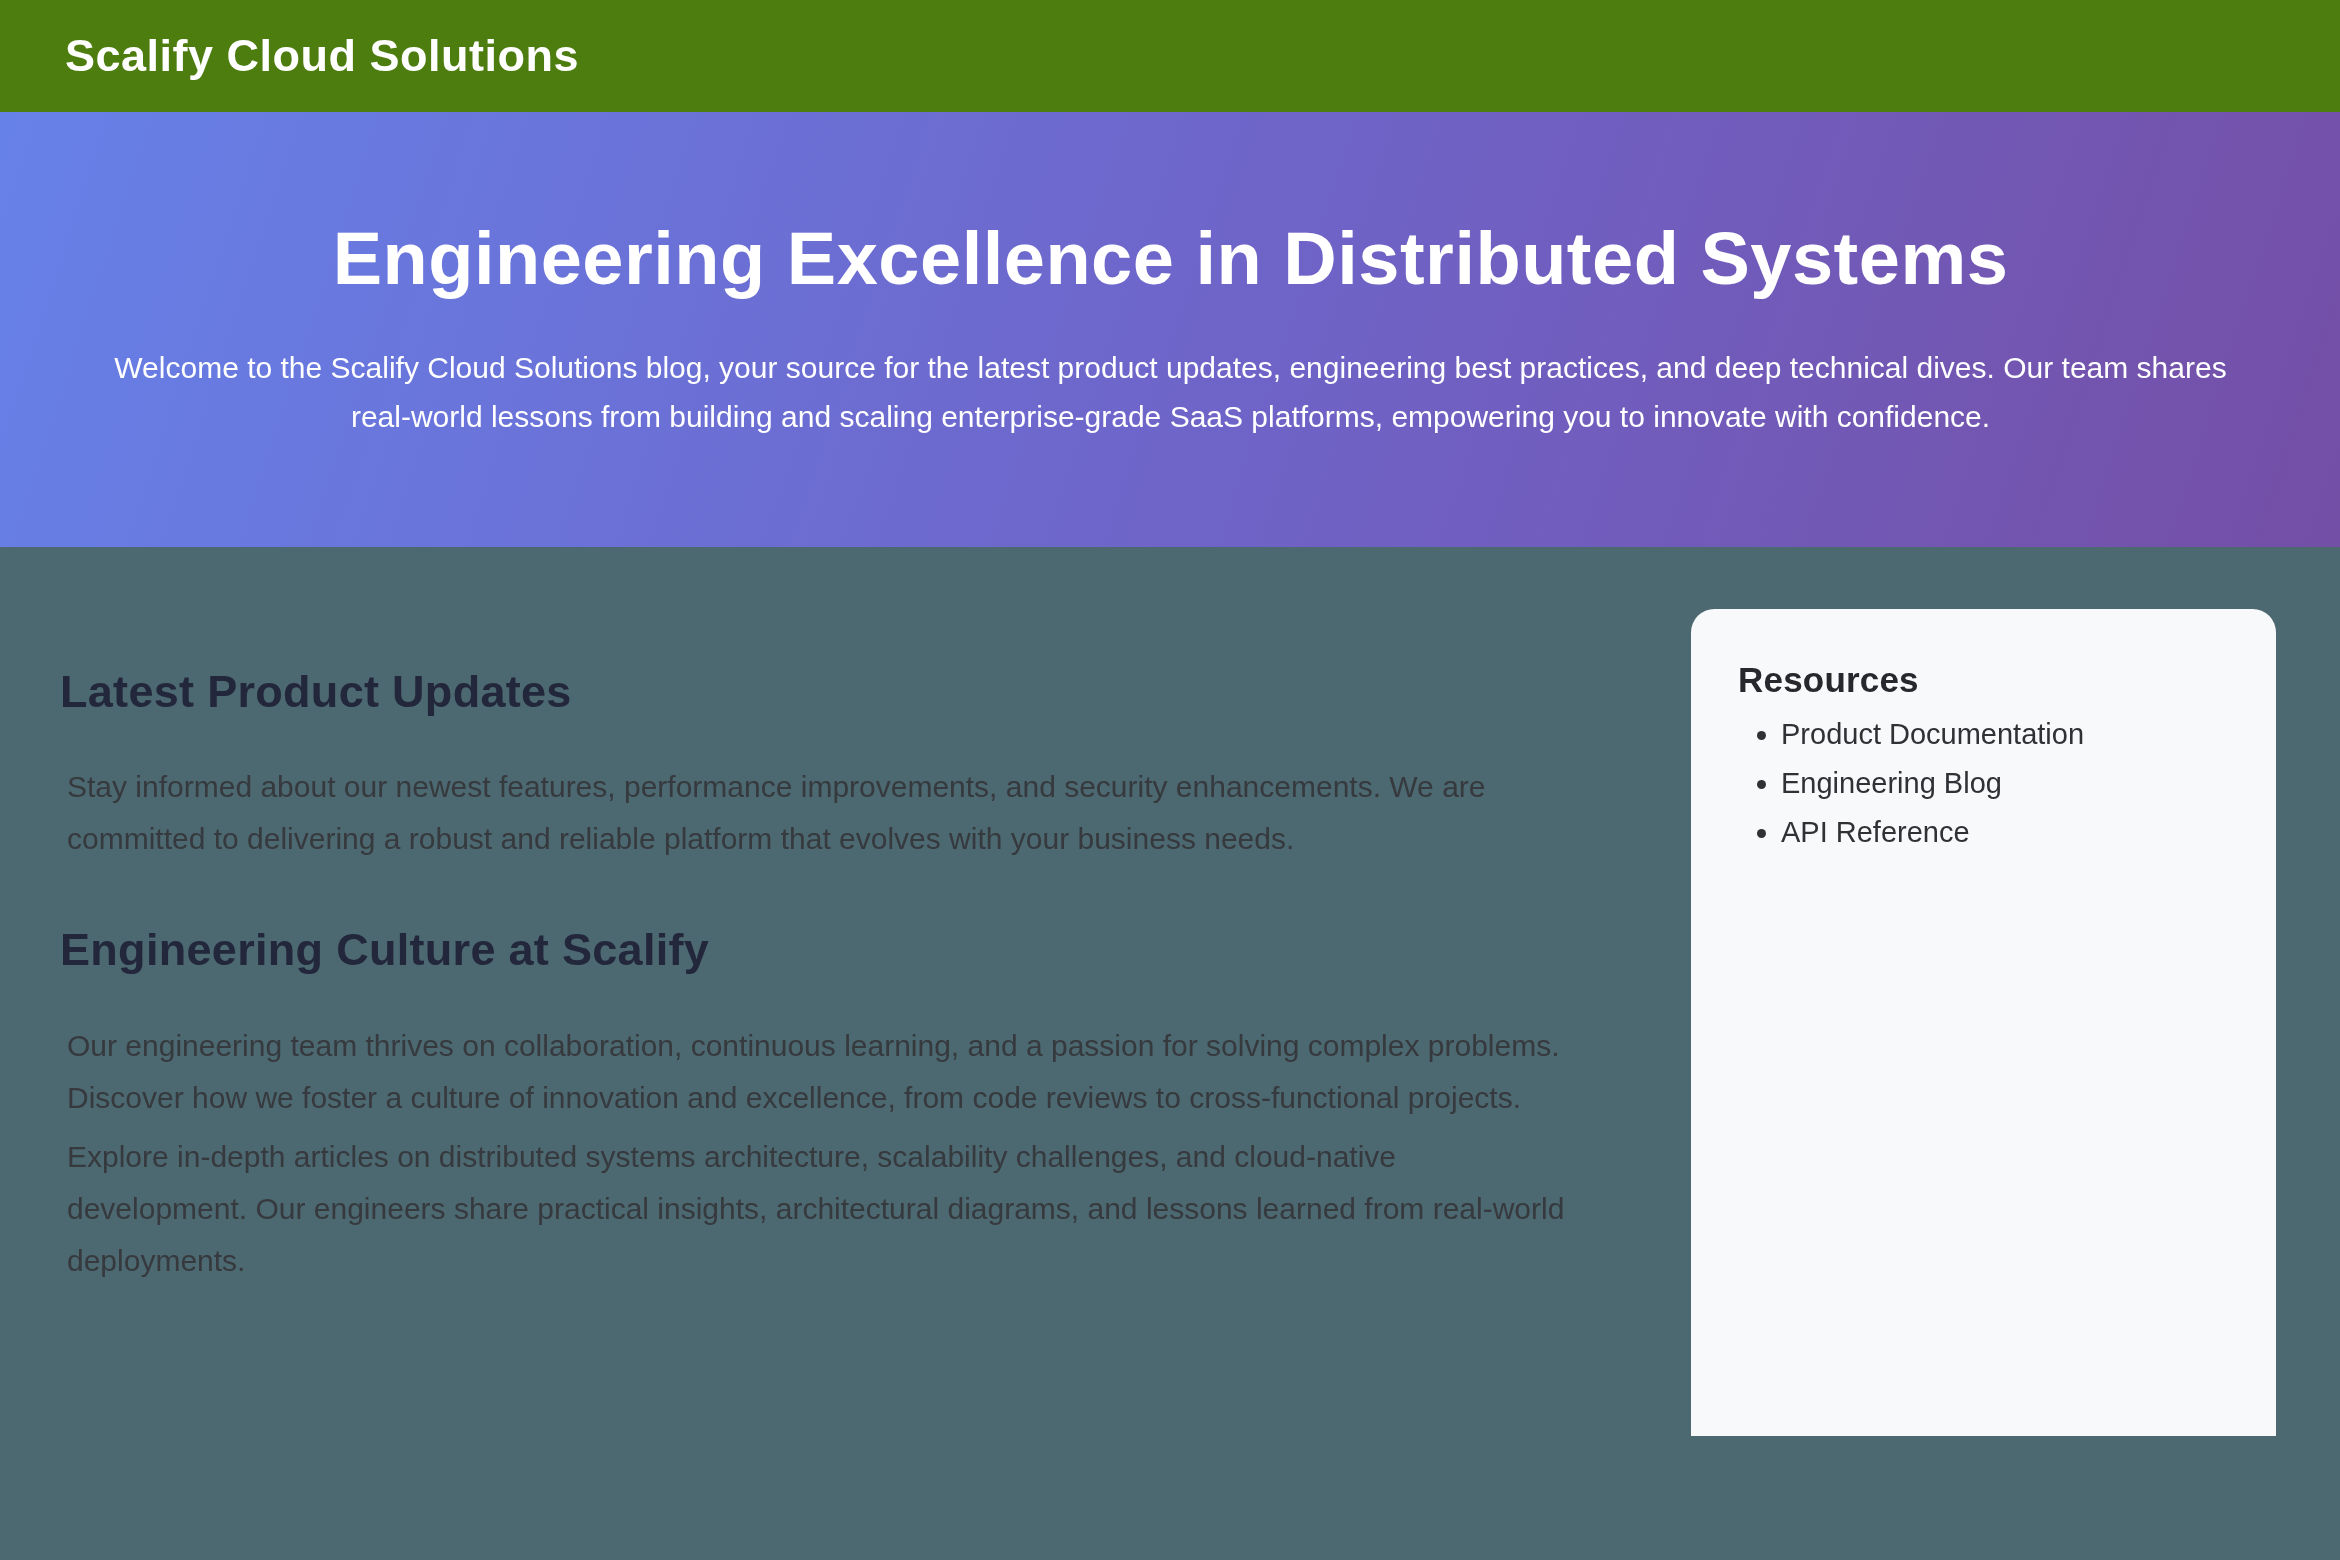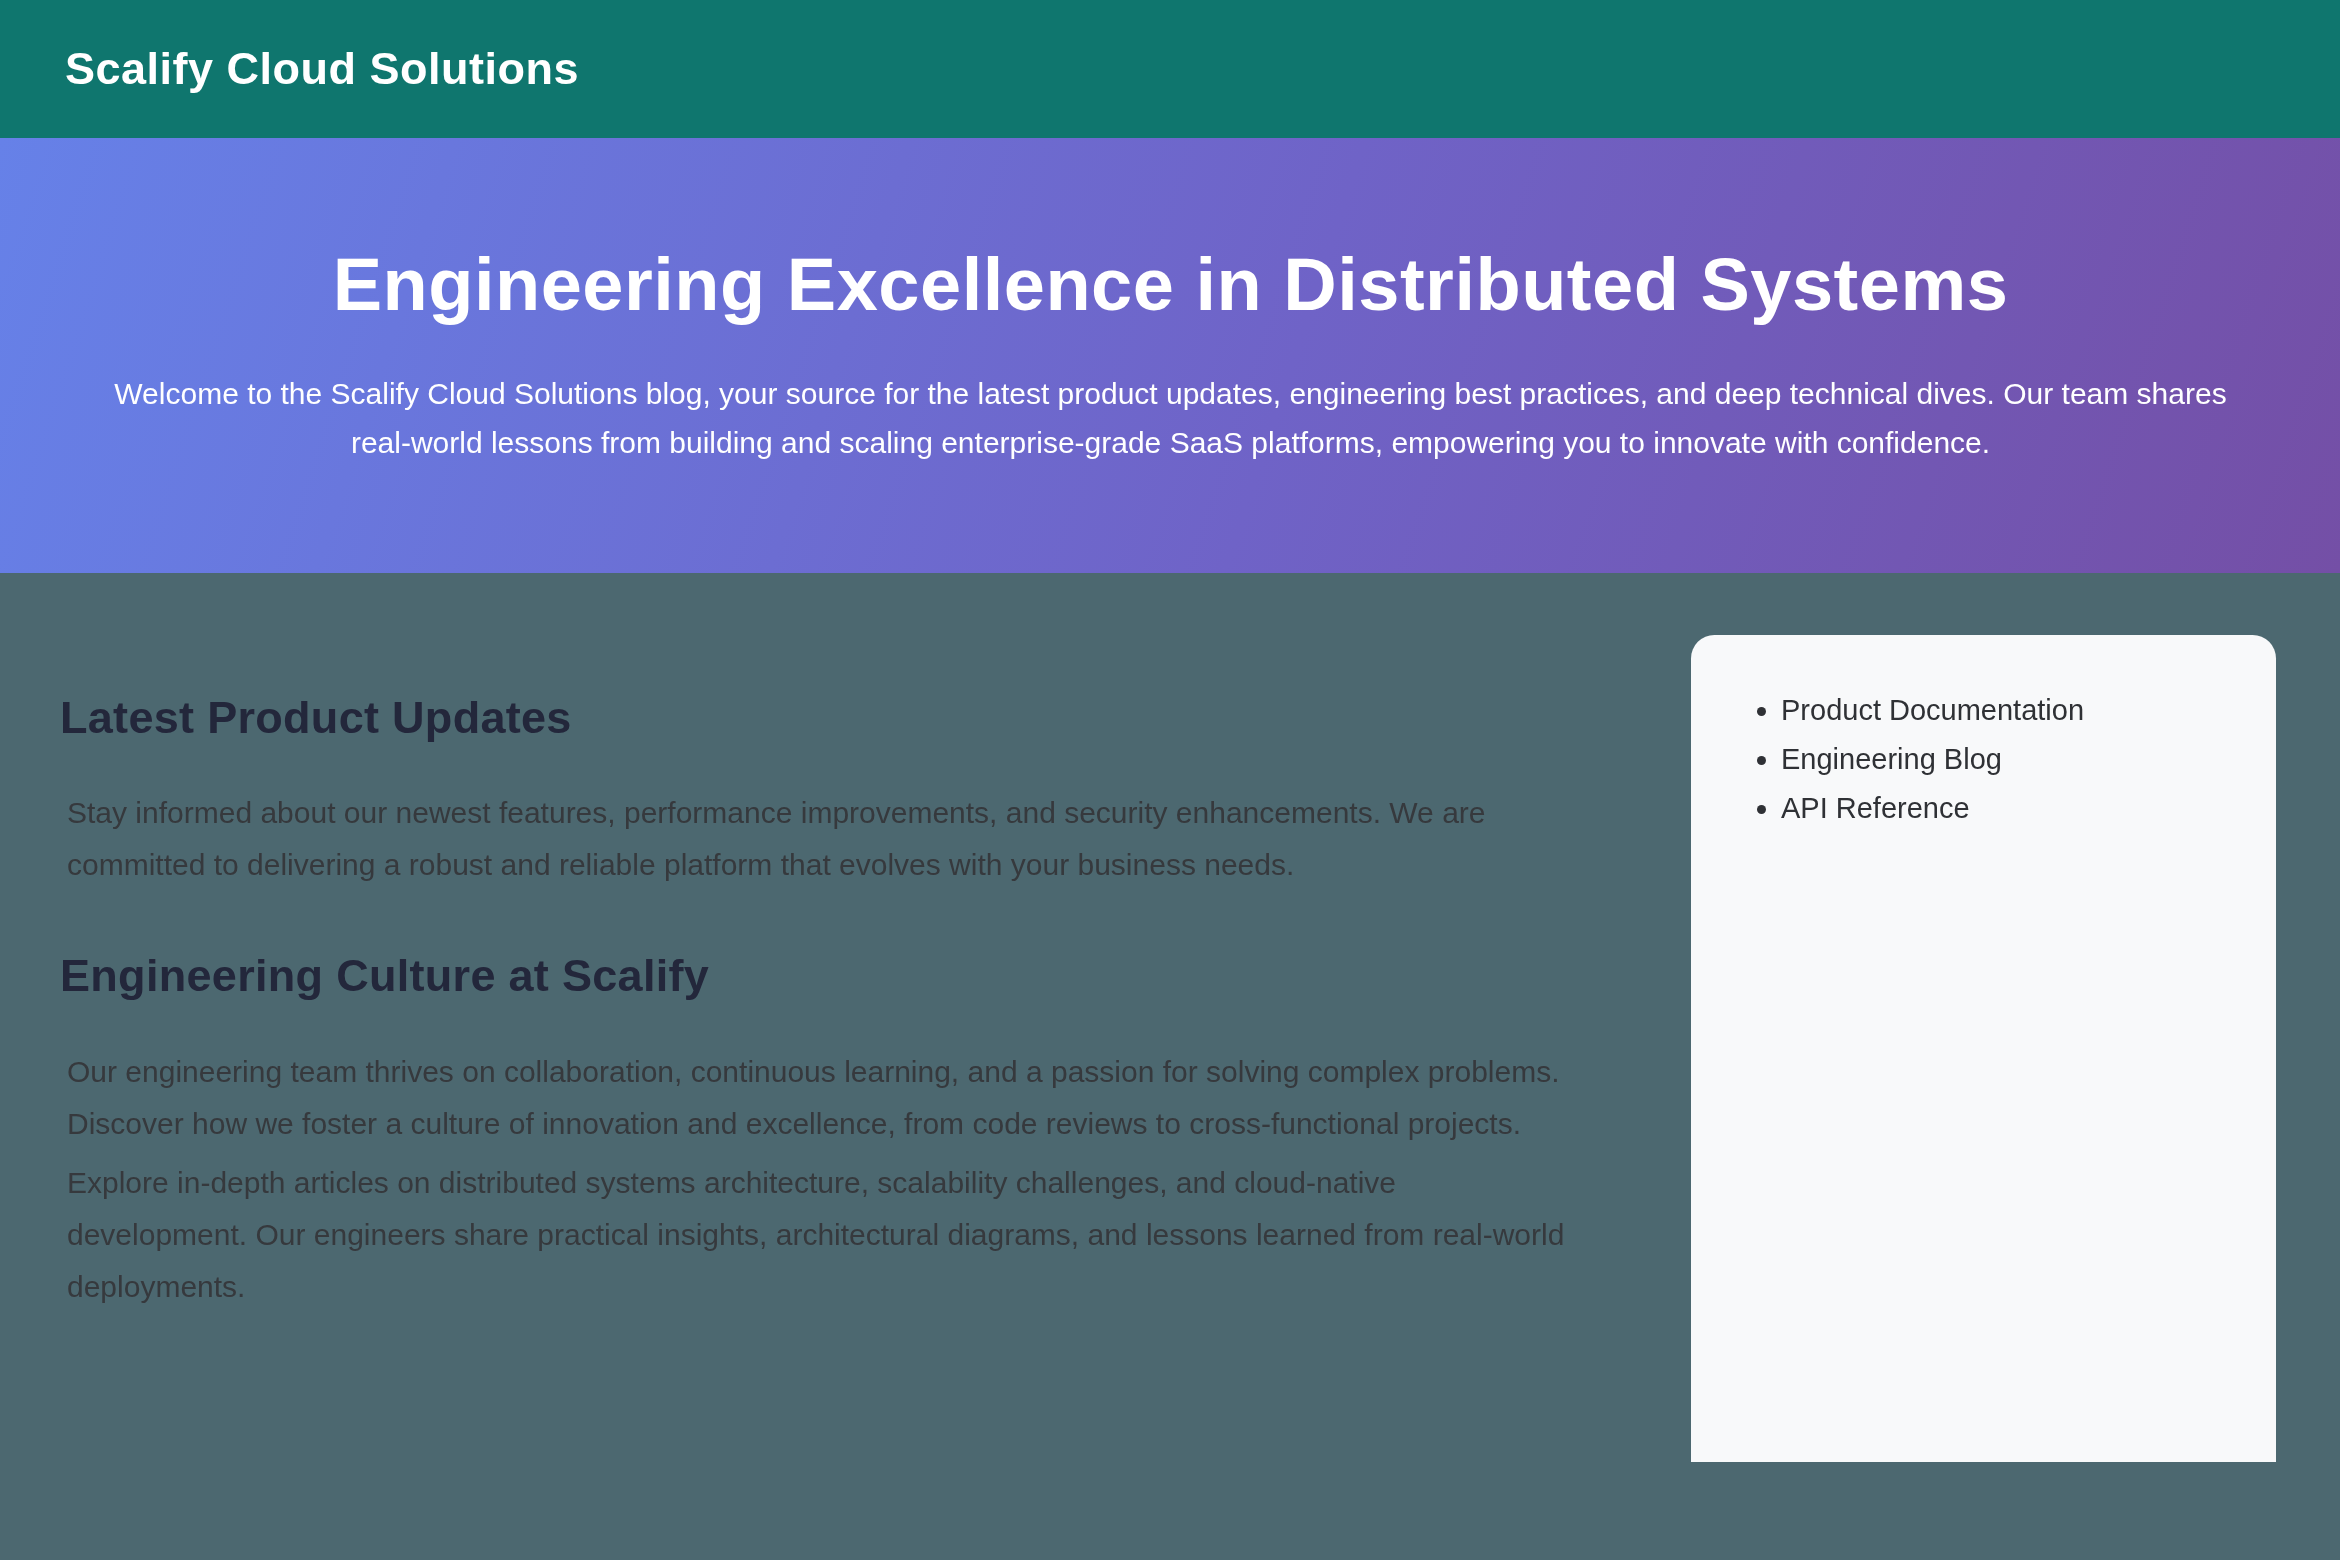--- a/index.html
+++ b/index.html
@@ -6,22 +6,22 @@
   html, body {
     margin: 0; padding: 0;
     width: 2341px; height: 1560px;
     overflow: hidden;
     font-family: "Liberation Sans", sans-serif;
     background: #4c6870;
   }
 
   
   .topbar {
-    height: 138px;
-    background: #0f766e;
+    height: 112px;
+    background: #4d7c0f;
     display: flex;
     align-items: center;
     padding: 0 65px;
   }
   .brand {
     color: #ffffff;
     font-size: 45px;
     font-weight: 700;
     letter-spacing: 0.5px;
     cursor: pointer;
@@ -134,20 +134,21 @@
     <section>
       <h2>Engineering Culture at Scalify</h2>
       <p>Our engineering team thrives on collaboration, continuous learning, and a passion for solving complex problems. Discover how we foster a culture of innovation and excellence, from code reviews to cross-functional projects.</p>
     </section>
     <section>
       <p>Explore in-depth articles on distributed systems architecture, scalability challenges, and cloud-native development. Our engineers share practical insights, architectural diagrams, and lessons learned from real-world deployments.</p>
     </section>
   </div>
 
   <aside class="card">
+    <h3>Resources</h3>
     <ul>
       <li>Product Documentation</li>
       <li>Engineering Blog</li>
       <li>API Reference</li>
     </ul>
   </aside>
 
 </div>
 
 

